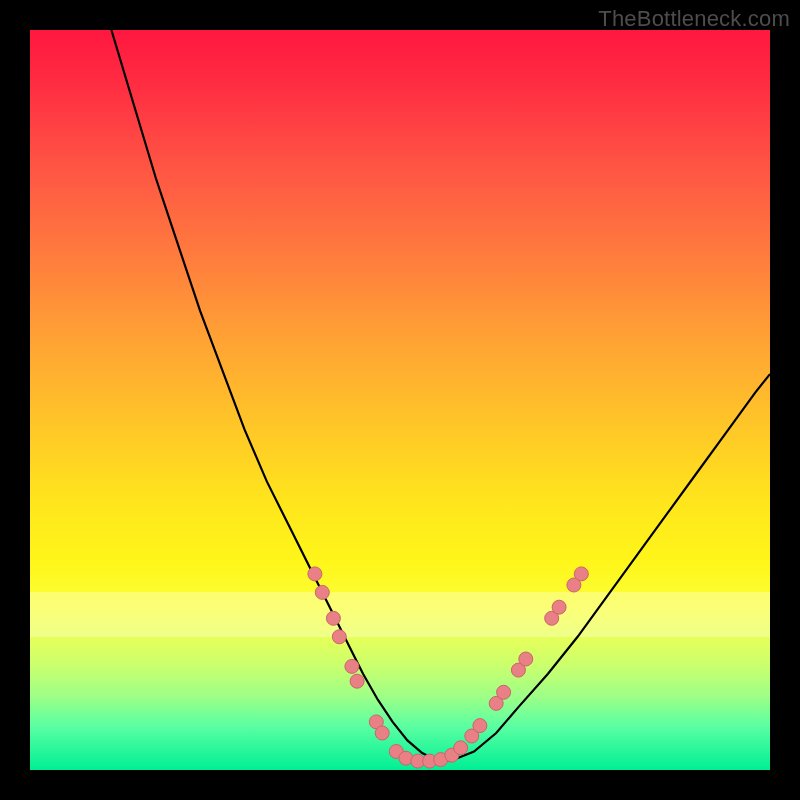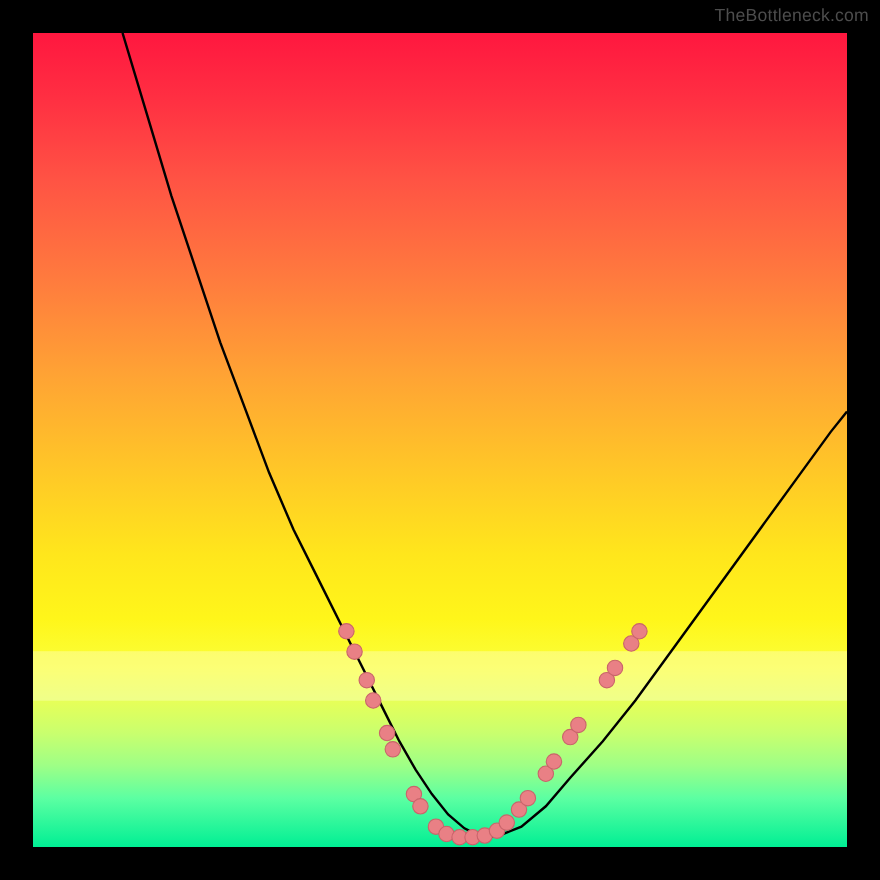--- a/index.html
+++ b/index.html
@@ -8,21 +8,21 @@
     position: relative;
     width: 800px;
     height: 800px;
     background: #000;
   }
   .watermark {
     position: absolute;
     top: 6px;
     right: 10px;
     font-family: Arial, Helvetica, sans-serif;
-    font-size: 16px;
+    font-size: 22px;
     color: #4d4d4d;
     z-index: 10;
     letter-spacing: 0.2px;
     margin-left: 43px;
   }
   .plot {
     position: absolute;
     left: 30px;
     top: 30px;
     width: 740px;

